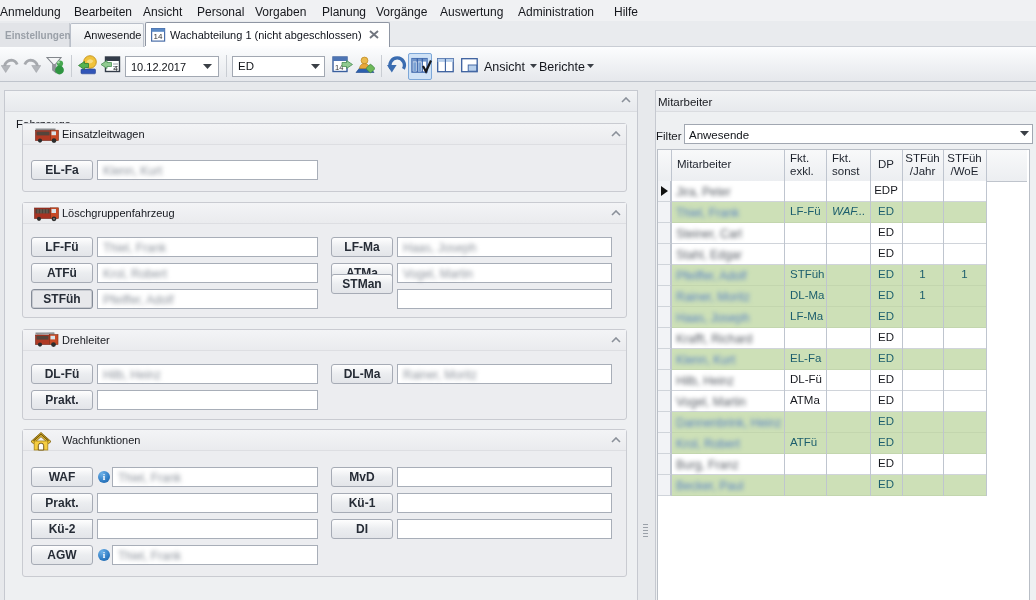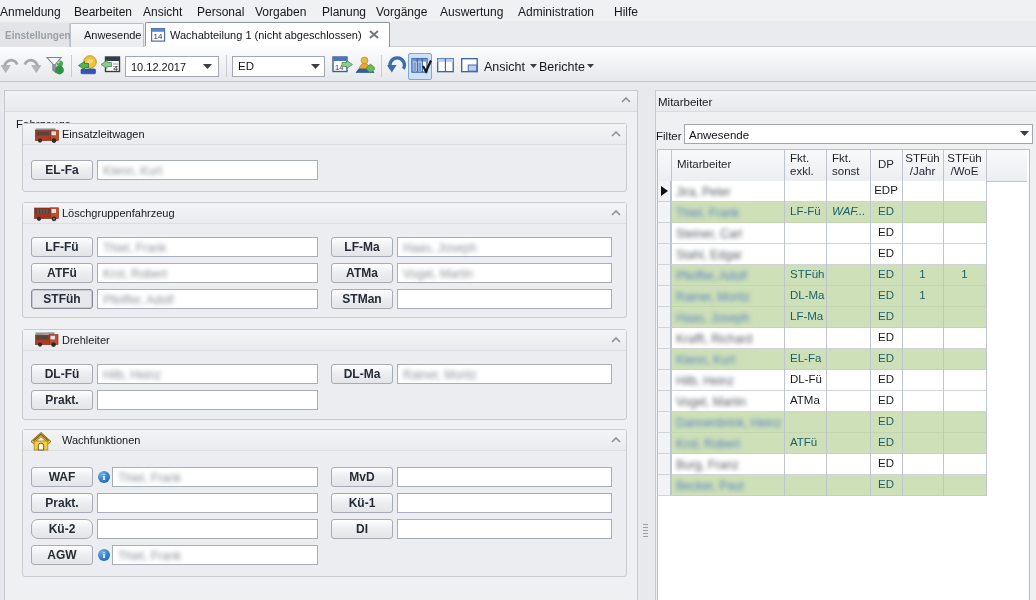--- a/index.html
+++ b/index.html
@@ -178,21 +178,21 @@
       <span class="blur" style="position:absolute;left:5px;top:3px;font-size:12px;color:#8d939c;">Krol, Robert</span>
     </div>
 <div style="position:absolute;left:331px;top:263px;width:62px;height:20px;background:linear-gradient(#fefefe,#ebedf0 50%,#e3e5e9);border:1px solid #a6abb5;border-radius:3px;box-sizing:border-box;font-weight:bold;font-size:12px;color:#262c36;text-align:center;line-height:18px;">ATMa</div>
 <div style="position:absolute;left:397px;top:263px;width:215px;height:20px;background:#fff;border:1px solid #a8aeb8;box-sizing:border-box;">
       <span class="blur" style="position:absolute;left:5px;top:3px;font-size:12px;color:#8d939c;">Vogel, Martin</span>
     </div>
 <div style="position:absolute;left:31px;top:289px;width:62px;height:20px;background:#e7e8eb;border:1px solid #848b97;box-shadow:inset 0 0 0 1px #c8cbd1;border-radius:3px;box-sizing:border-box;font-weight:bold;font-size:12px;color:#262c36;text-align:center;line-height:18px;">STFüh</div>
 <div style="position:absolute;left:97px;top:289px;width:221px;height:20px;background:#fff;border:1px solid #a8aeb8;box-sizing:border-box;">
       <span class="blur" style="position:absolute;left:5px;top:3px;font-size:12px;color:#8d939c;">Pfeiffer, Adolf</span>
     </div>
-<div style="position:absolute;left:331px;top:289px;width:62px;height:20px;background:linear-gradient(#fefefe,#ebedf0 50%,#e3e5e9);border:1px solid #a6abb5;border-radius:3px;box-sizing:border-box;font-weight:bold;font-size:12px;color:#262c36;text-align:center;line-height:18px;">STMan</div>
+<div style="position:absolute;left:331px;top:274px;width:62px;height:20px;background:linear-gradient(#fefefe,#ebedf0 50%,#e3e5e9);border:1px solid #a6abb5;border-radius:3px;box-sizing:border-box;font-weight:bold;font-size:12px;color:#262c36;text-align:center;line-height:18px;">STMan</div>
 <div style="position:absolute;left:397px;top:289px;width:215px;height:20px;background:#fff;border:1px solid #a8aeb8;box-sizing:border-box;"></div>
 <div style="position:absolute;left:22px;top:329px;width:605px;height:91px;background:#ecedf0;border:1px solid #c9cbd1;border-radius:3px;box-sizing:border-box;"></div>
 <div style="position:absolute;left:23px;top:330px;width:603px;height:21px;background:linear-gradient(#f3f4f6,#eaebee);border-bottom:1px solid #dddee2;box-sizing:border-box;"></div>
 <svg style="position:absolute;left:35px;top:331px;" width="26" height="17">
       <rect x="0.5" y="1.5" width="19" height="1.8" fill="#8a8d90"></rect>
       <path d="M2,3.3 l17,-1.5" stroke="#9a9da0" stroke-width="0.8"></path>
       <rect x="0.5" y="4" width="14" height="9.5" fill="#b03a24" stroke="#6e1f14" stroke-width="0.6"></rect>
       <rect x="1.5" y="5" width="12" height="3.6" fill="#55453c"></rect>
       <rect x="14.5" y="3.6" width="8.5" height="9.9" fill="#c84a26" stroke="#7e2a12" stroke-width="0.6"></rect>
       <rect x="15.5" y="4.8" width="4.5" height="3.6" fill="#d8e4ea"></rect>
@@ -225,21 +225,21 @@
 <svg style="position:absolute;left:611px;top:437px;" width="10" height="6">
       <polyline points="1,5 5,1 9,5" fill="none" stroke="#8a9099" stroke-width="1.6"></polyline>
     </svg>
 <div style="position:absolute;left:31px;top:467px;width:62px;height:20px;background:linear-gradient(#fefefe,#ebedf0 50%,#e3e5e9);border:1px solid #a6abb5;border-radius:3px;box-sizing:border-box;font-weight:bold;font-size:12px;color:#262c36;text-align:center;line-height:18px;">WAF</div>
 <div style="position:absolute;left:98px;top:471px;width:12px;height:12px;border-radius:6px;background:radial-gradient(circle at 4px 3px,#6db1e8,#2f7cc4 60%,#1b5fa0);color:#fff;font-size:9px;font-weight:bold;text-align:center;line-height:12px;font-family:'Liberation Serif',serif;">i</div>
 <div style="position:absolute;left:112px;top:467px;width:206px;height:20px;background:#fff;border:1px solid #a8aeb8;box-sizing:border-box;">
       <span class="blur" style="position:absolute;left:5px;top:3px;font-size:12px;color:#8d939c;">Thiel, Frank</span>
     </div>
 <div style="position:absolute;left:31px;top:493px;width:62px;height:20px;background:linear-gradient(#fefefe,#ebedf0 50%,#e3e5e9);border:1px solid #a6abb5;border-radius:3px;box-sizing:border-box;font-weight:bold;font-size:12px;color:#262c36;text-align:center;line-height:18px;">Prakt.</div>
 <div style="position:absolute;left:97px;top:493px;width:221px;height:20px;background:#fff;border:1px solid #a8aeb8;box-sizing:border-box;"></div>
-<div style="position:absolute;left:31px;top:519px;width:62px;height:20px;background:linear-gradient(#fefefe,#ebedf0 50%,#e3e5e9);border:1px solid #a6abb5;border-radius:7px;box-sizing:border-box;font-weight:bold;font-size:12px;color:#262c36;text-align:center;line-height:18px;">Kü-2</div>
+<div style="position:absolute;left:31px;top:519px;width:62px;height:20px;background:linear-gradient(#fefefe,#ebedf0 50%,#e3e5e9);border:1px solid #a6abb5;border-radius:0;box-sizing:border-box;font-weight:bold;font-size:12px;color:#262c36;text-align:center;line-height:18px;">Kü-2</div>
 <div style="position:absolute;left:97px;top:519px;width:221px;height:20px;background:#fff;border:1px solid #a8aeb8;box-sizing:border-box;"></div>
 <div style="position:absolute;left:31px;top:545px;width:62px;height:20px;background:linear-gradient(#fefefe,#ebedf0 50%,#e3e5e9);border:1px solid #a6abb5;border-radius:3px;box-sizing:border-box;font-weight:bold;font-size:12px;color:#262c36;text-align:center;line-height:18px;">AGW</div>
 <div style="position:absolute;left:98px;top:549px;width:12px;height:12px;border-radius:6px;background:radial-gradient(circle at 4px 3px,#6db1e8,#2f7cc4 60%,#1b5fa0);color:#fff;font-size:9px;font-weight:bold;text-align:center;line-height:12px;font-family:'Liberation Serif',serif;">i</div>
 <div style="position:absolute;left:112px;top:545px;width:206px;height:20px;background:#fff;border:1px solid #a8aeb8;box-sizing:border-box;">
       <span class="blur" style="position:absolute;left:5px;top:3px;font-size:12px;color:#8d939c;">Thiel, Frank</span>
     </div>
 <div style="position:absolute;left:331px;top:467px;width:62px;height:20px;background:linear-gradient(#fefefe,#ebedf0 50%,#e3e5e9);border:1px solid #a6abb5;border-radius:3px;box-sizing:border-box;font-weight:bold;font-size:12px;color:#262c36;text-align:center;line-height:18px;">MvD</div>
 <div style="position:absolute;left:397px;top:467px;width:215px;height:20px;background:#fff;border:1px solid #a8aeb8;box-sizing:border-box;"></div>
 <div style="position:absolute;left:331px;top:493px;width:62px;height:20px;background:linear-gradient(#fefefe,#ebedf0 50%,#e3e5e9);border:1px solid #a6abb5;border-radius:3px;box-sizing:border-box;font-weight:bold;font-size:12px;color:#262c36;text-align:center;line-height:18px;">Kü-1</div>
 <div style="position:absolute;left:397px;top:493px;width:215px;height:20px;background:#fff;border:1px solid #a8aeb8;box-sizing:border-box;"></div>

